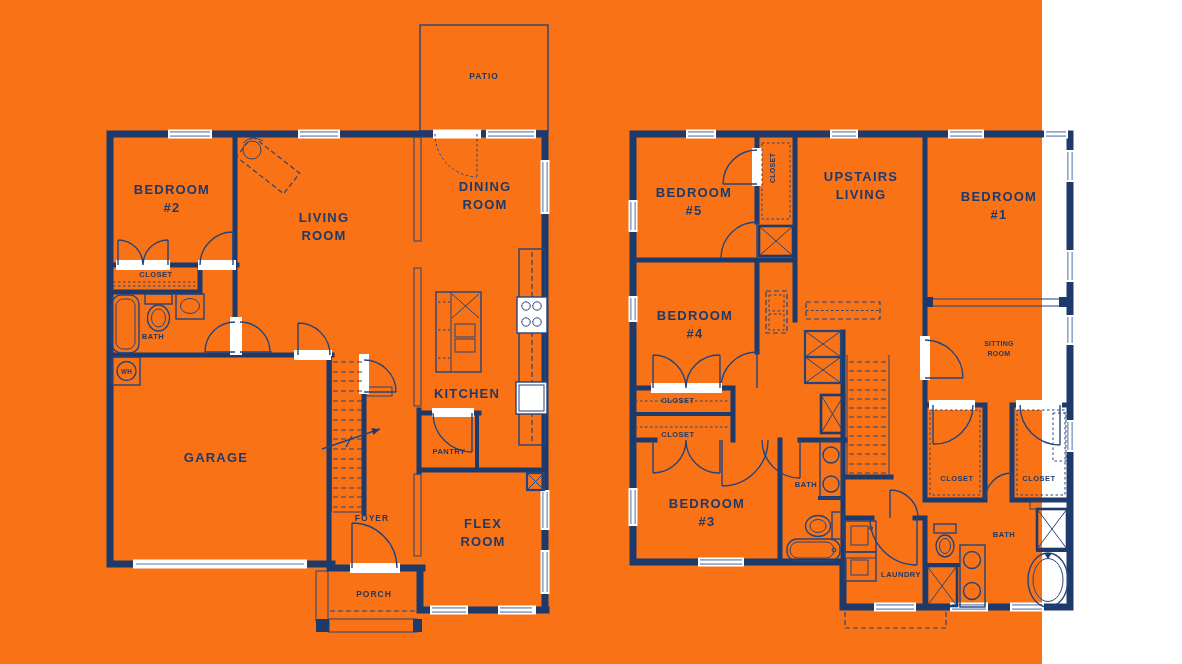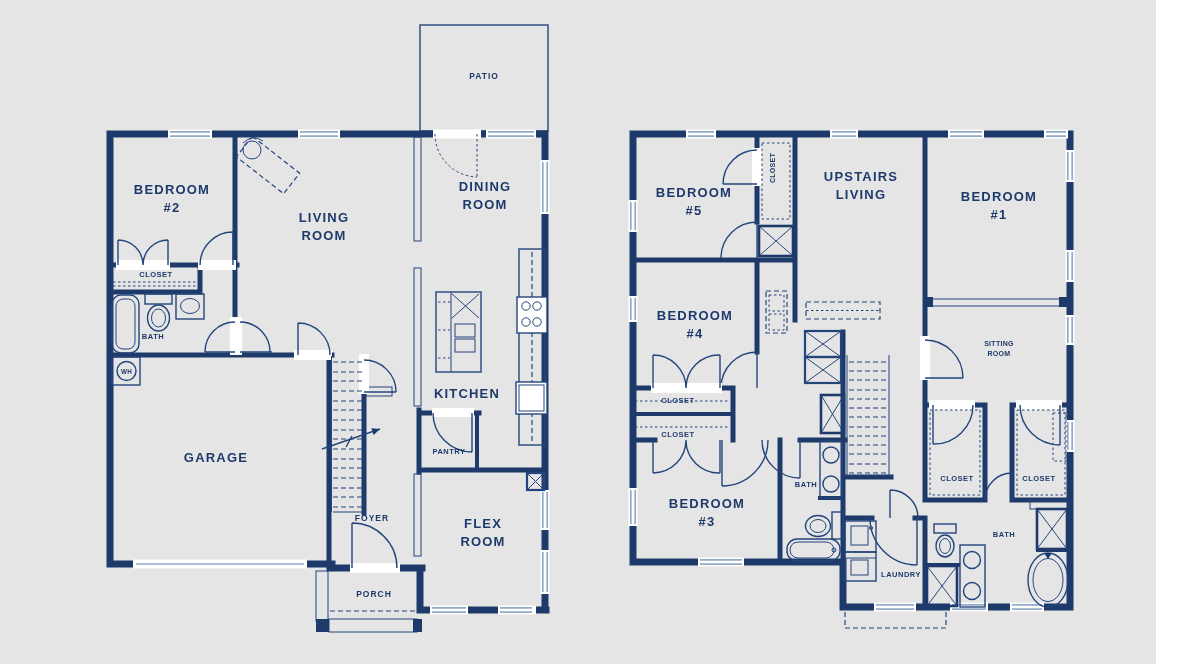--- a/index.html
+++ b/index.html
@@ -1,16 +1,16 @@
 <!DOCTYPE html>
 <html><head>
 <meta charset="utf-8">
 <style>
   html,body{margin:0;padding:0;background:#ffffff}
-  .stage{width:1156px;height:664px;position:relative;background:#e5e5e5;font-family:"Liberation Sans",sans-serif}
+  .stage{width:1042px;height:664px;position:relative;background:#f97316;font-family:"Liberation Sans",sans-serif}
   .w7{stroke:#1e3a6b;stroke-width:7;fill:none;stroke-linecap:square}
   .w5{stroke:#1e3a6b;stroke-width:5;fill:none;stroke-linecap:square}
   .w4{stroke:#1e3a6b;stroke-width:4;fill:none;stroke-linecap:square}
   .w3{stroke:#1e3a6b;stroke-width:2.6;fill:none}
   .t{stroke:#24457c;stroke-width:1.4;fill:none}
   .tt{stroke:#24457c;stroke-width:1;fill:none}
   .t2{stroke:#24457c;stroke-width:2.2;fill:none}
   .d{stroke:#24457c;stroke-width:1.2;fill:none;stroke-dasharray:5 3}
   .d2{stroke:#24457c;stroke-width:1;fill:none;stroke-dasharray:2.5 2.5}
   .wl{stroke:#93a9c9;stroke-width:1.7;fill:none}

